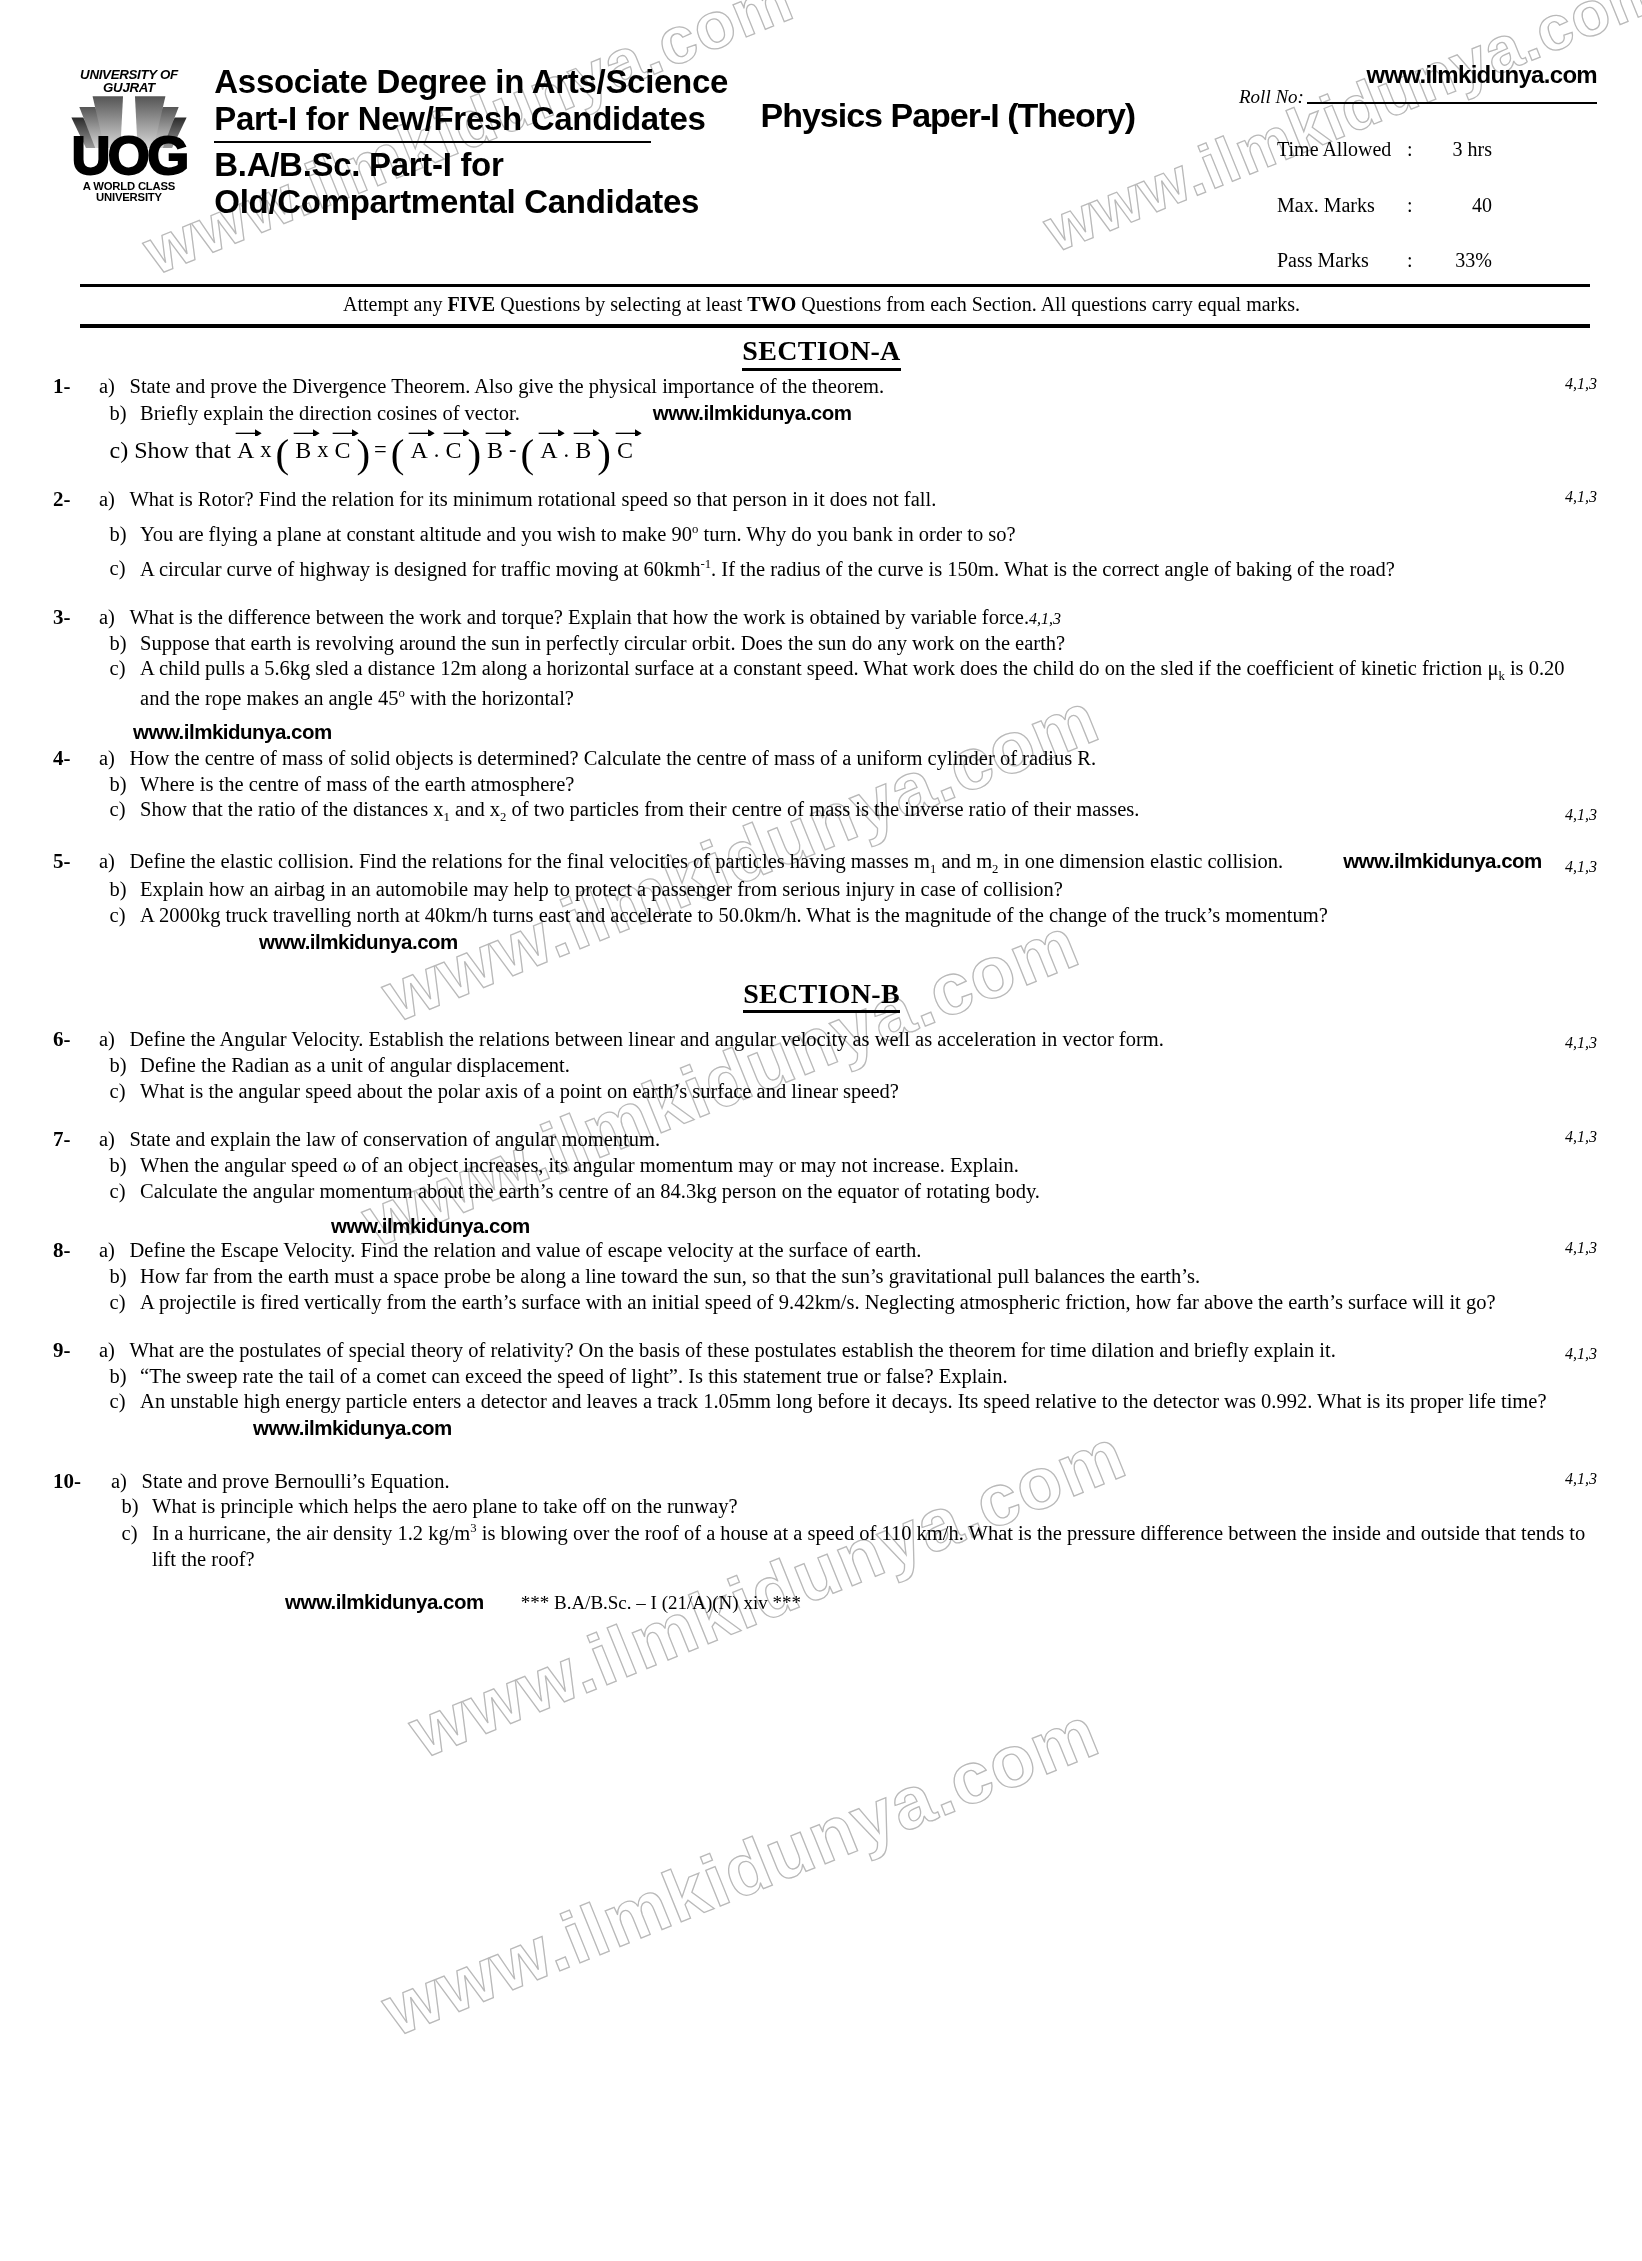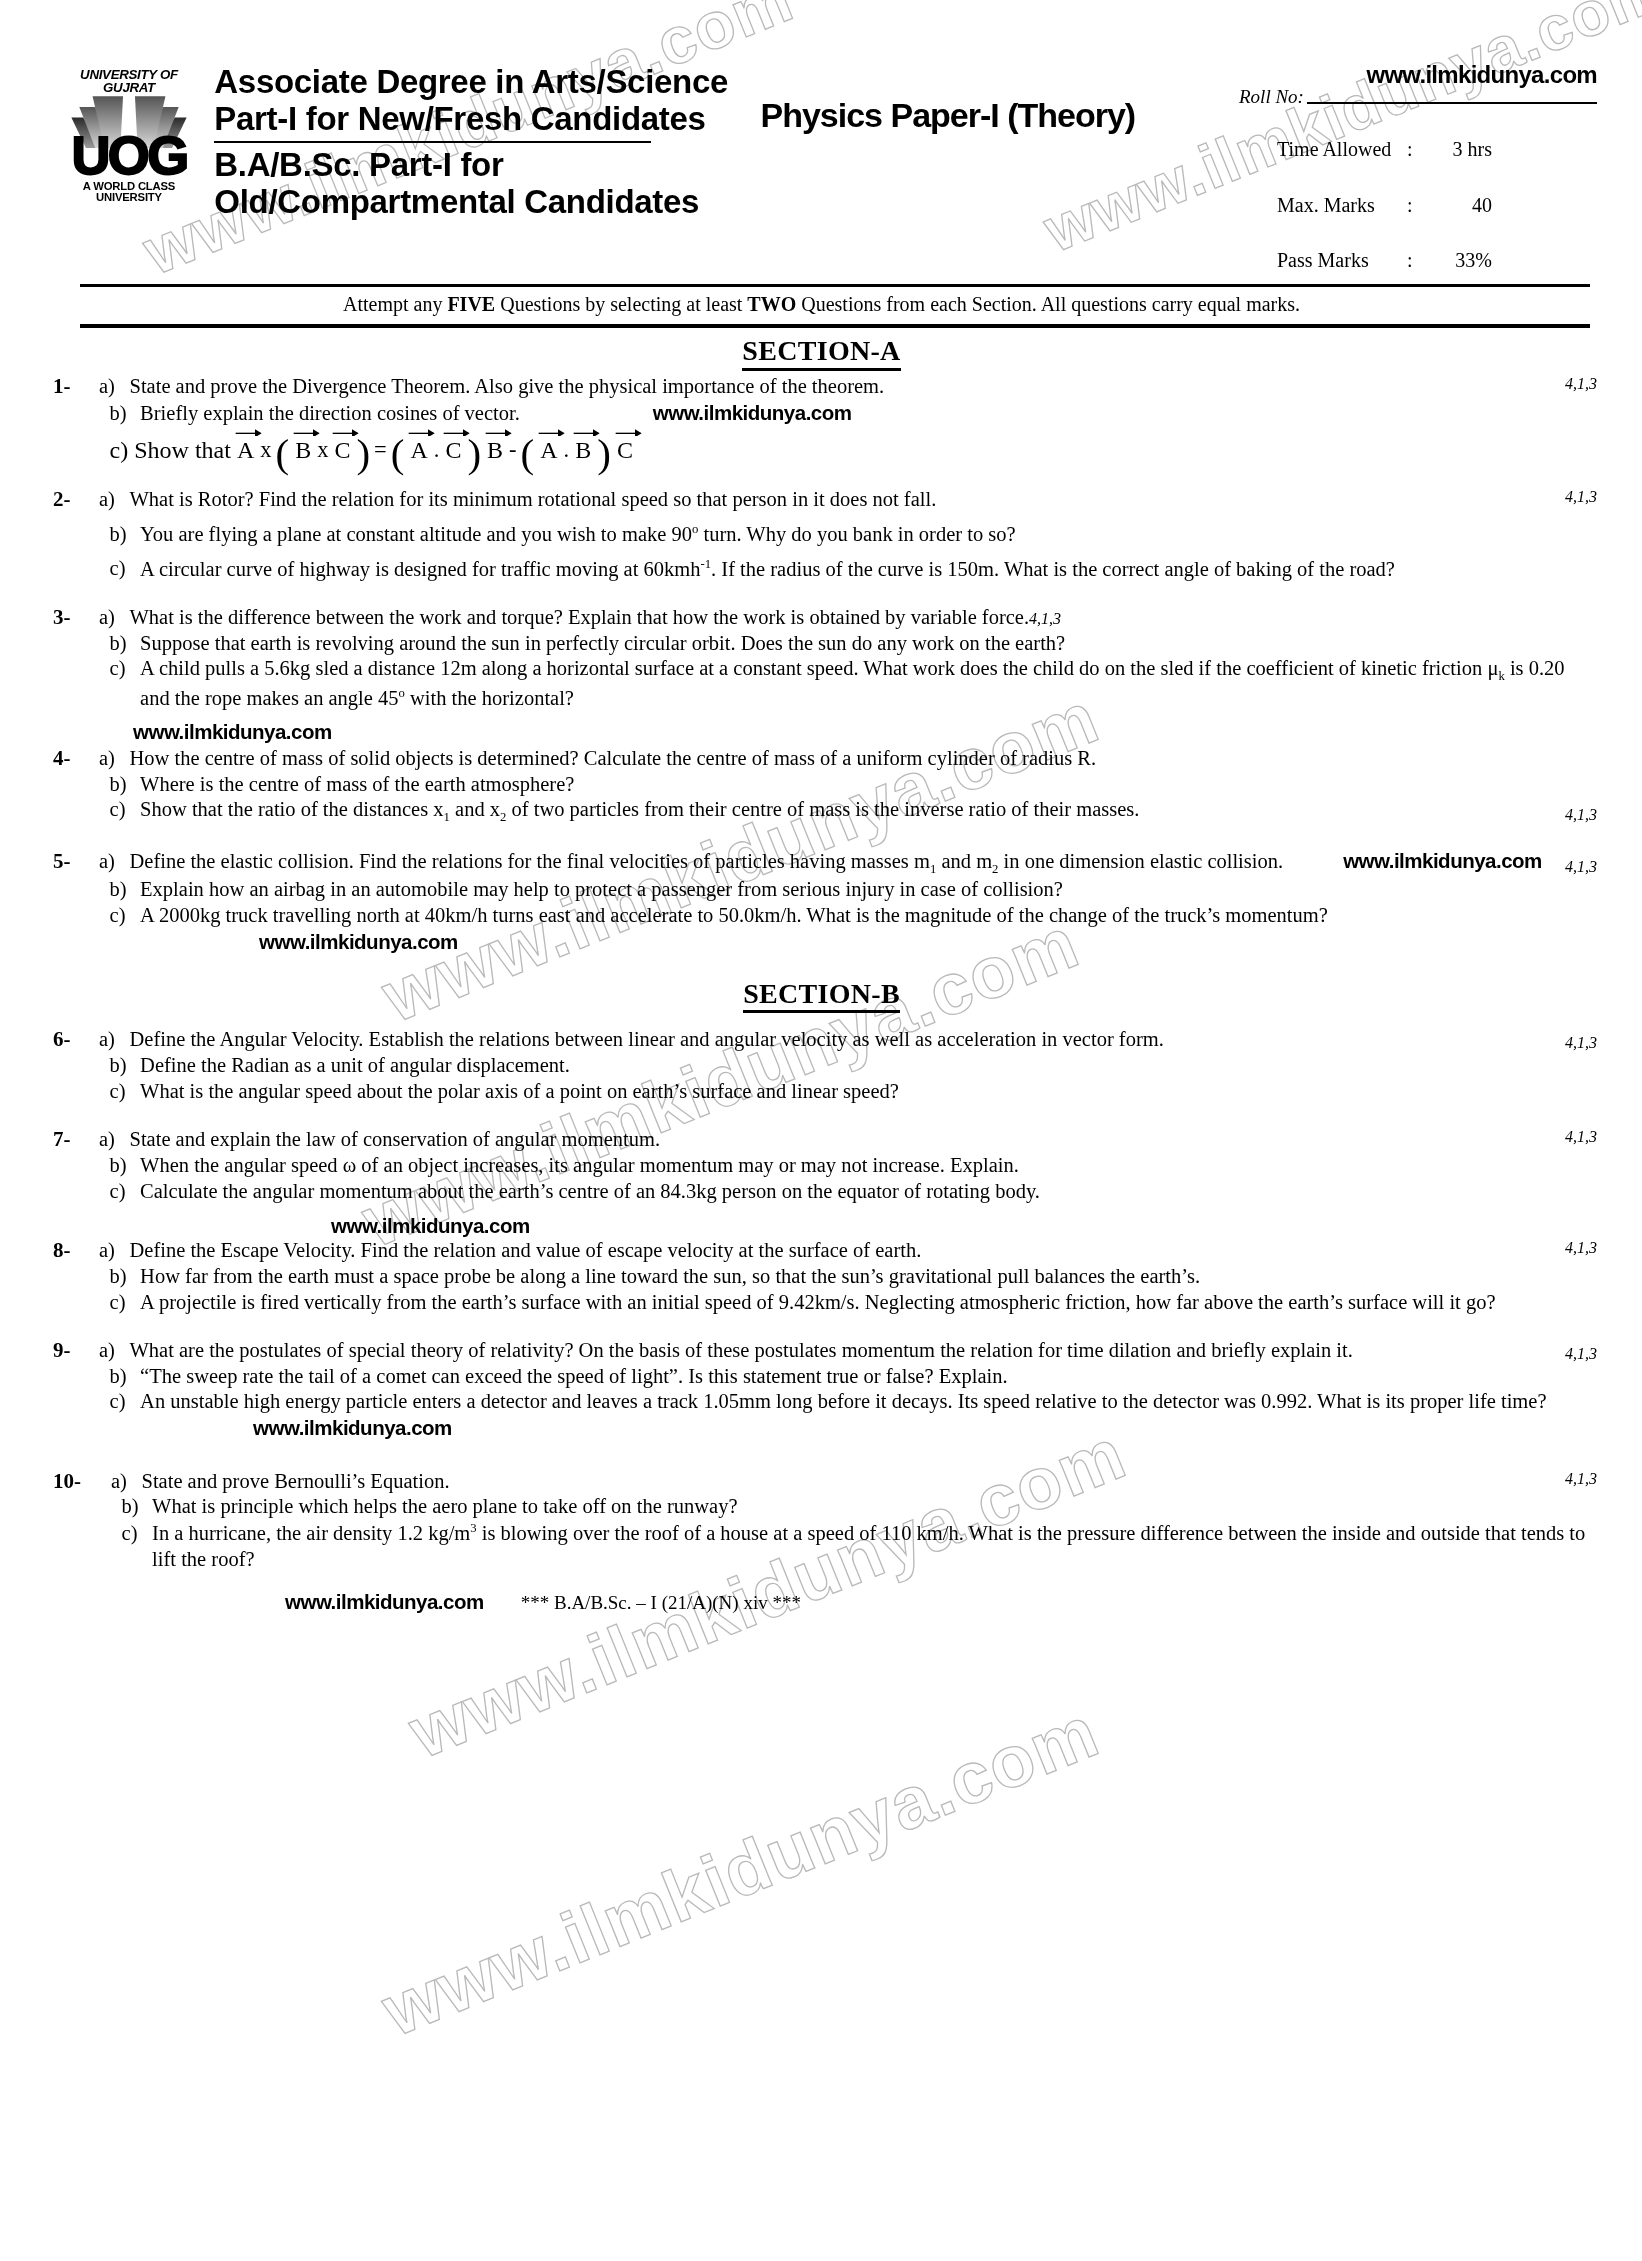--- a/index.html
+++ b/index.html
@@ -627,21 +627,21 @@
         </div>
       </div>
     </div>
 
     <div class="q" style="margin-top:22.5px;">
       <div class="qrow">
         <div class="qnum">9-</div>
         <div class="qbody">
           <div class="part">
             <div class="plabel">a)</div>
-            <div class="ptext"><span>What are the postulates of special theory of relativity? On the basis of these postulates momentum the relation for time dilation and briefly explain it.</span><span class="marks" style="bottom:0;">4,1,3</span></div>
+            <div class="ptext"><span>What are the postulates of special theory of relativity? On the basis of these postulates establish the theorem for time dilation and briefly explain it.</span><span class="marks" style="bottom:0;">4,1,3</span></div>
           </div>
           <div class="part" style="padding-left:10.6px;">
             <div class="plabel">b)</div>
             <div class="ptext"><span>“The sweep rate the tail of a comet can exceed the speed of light”. Is this statement true or false? Explain.</span></div>
           </div>
           <div class="part" style="padding-left:10.6px;">
             <div class="plabel">c)</div>
             <div class="ptext"><span>An unstable high energy particle enters a detector and leaves a track 1.05mm long before it decays. Its speed relative to the detector was 0.992. What is its proper life time?</span><span class="inline-site" style="padding-left:113px;">www.ilmkidunya.com</span></div>
           </div>
         </div>

